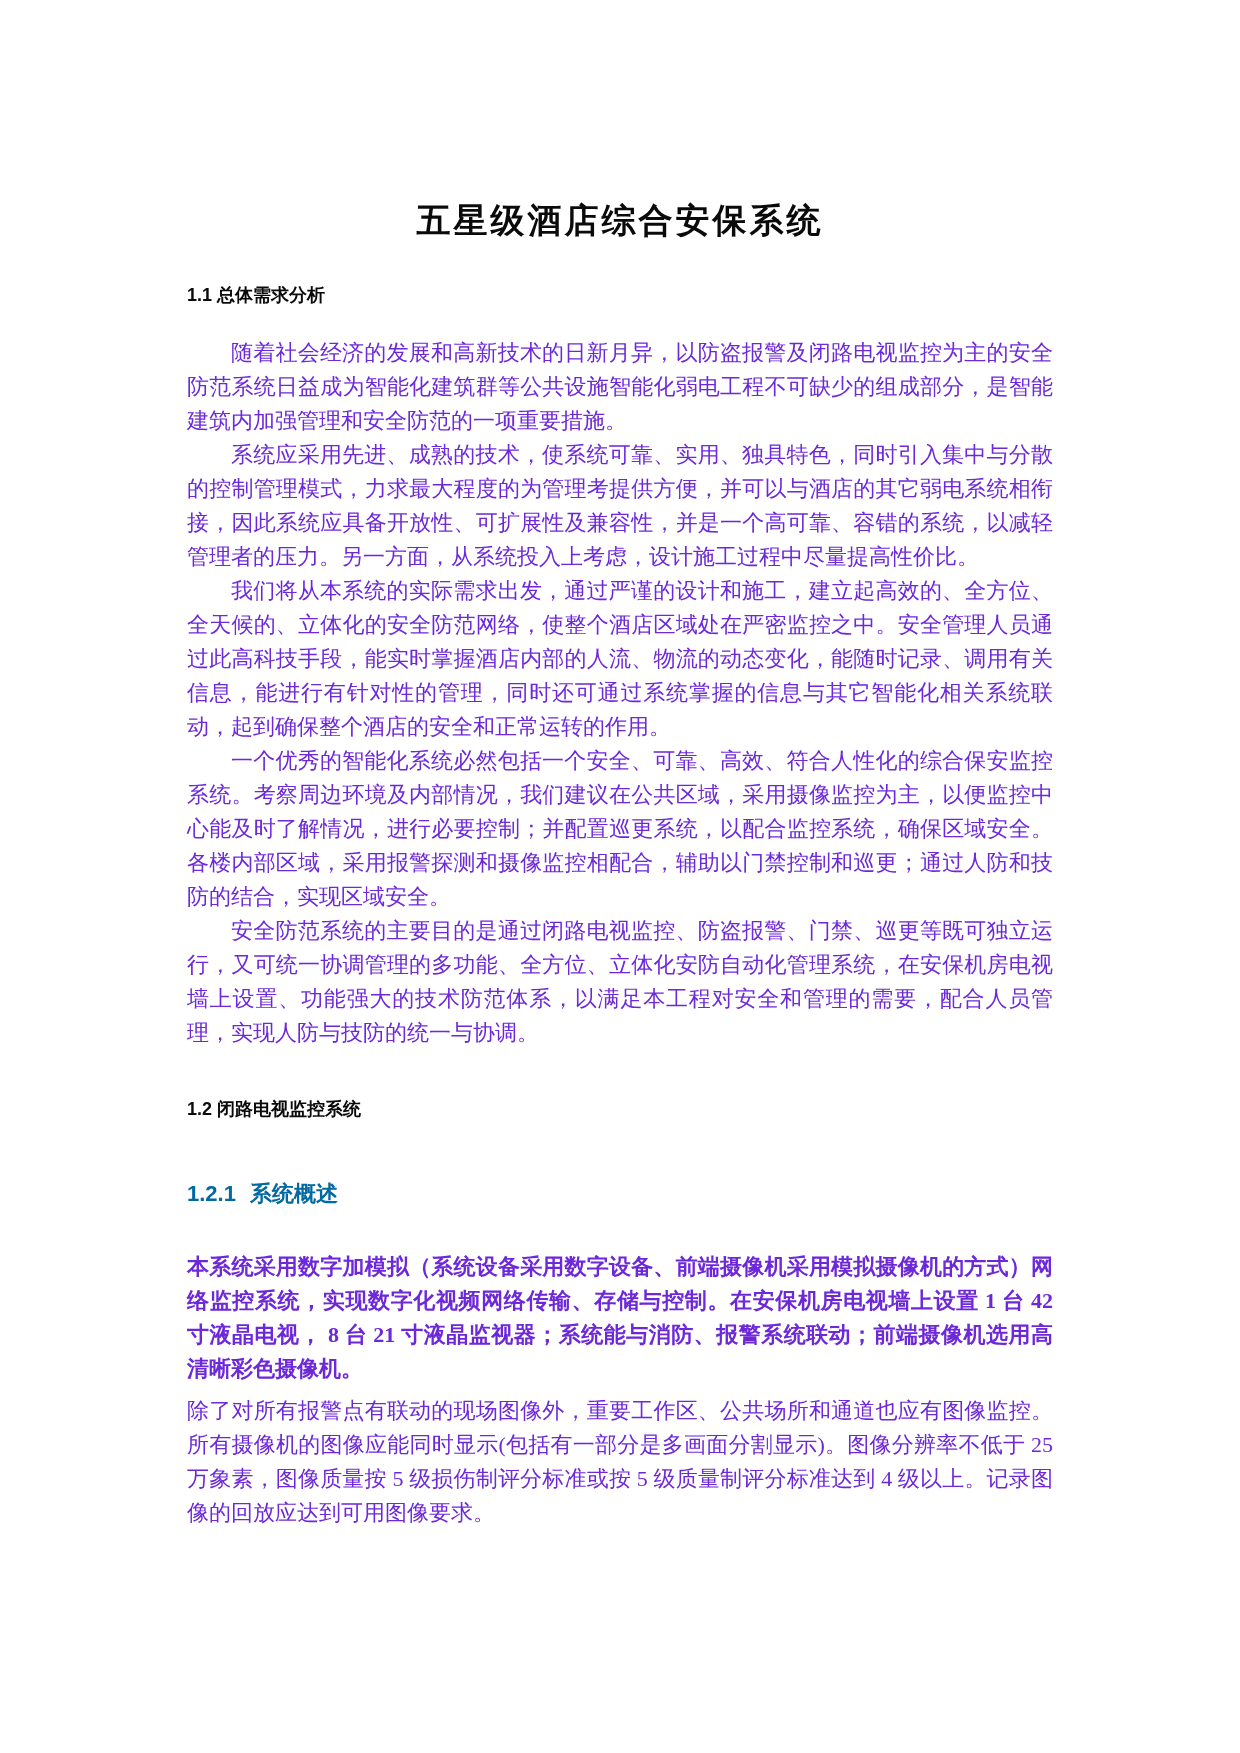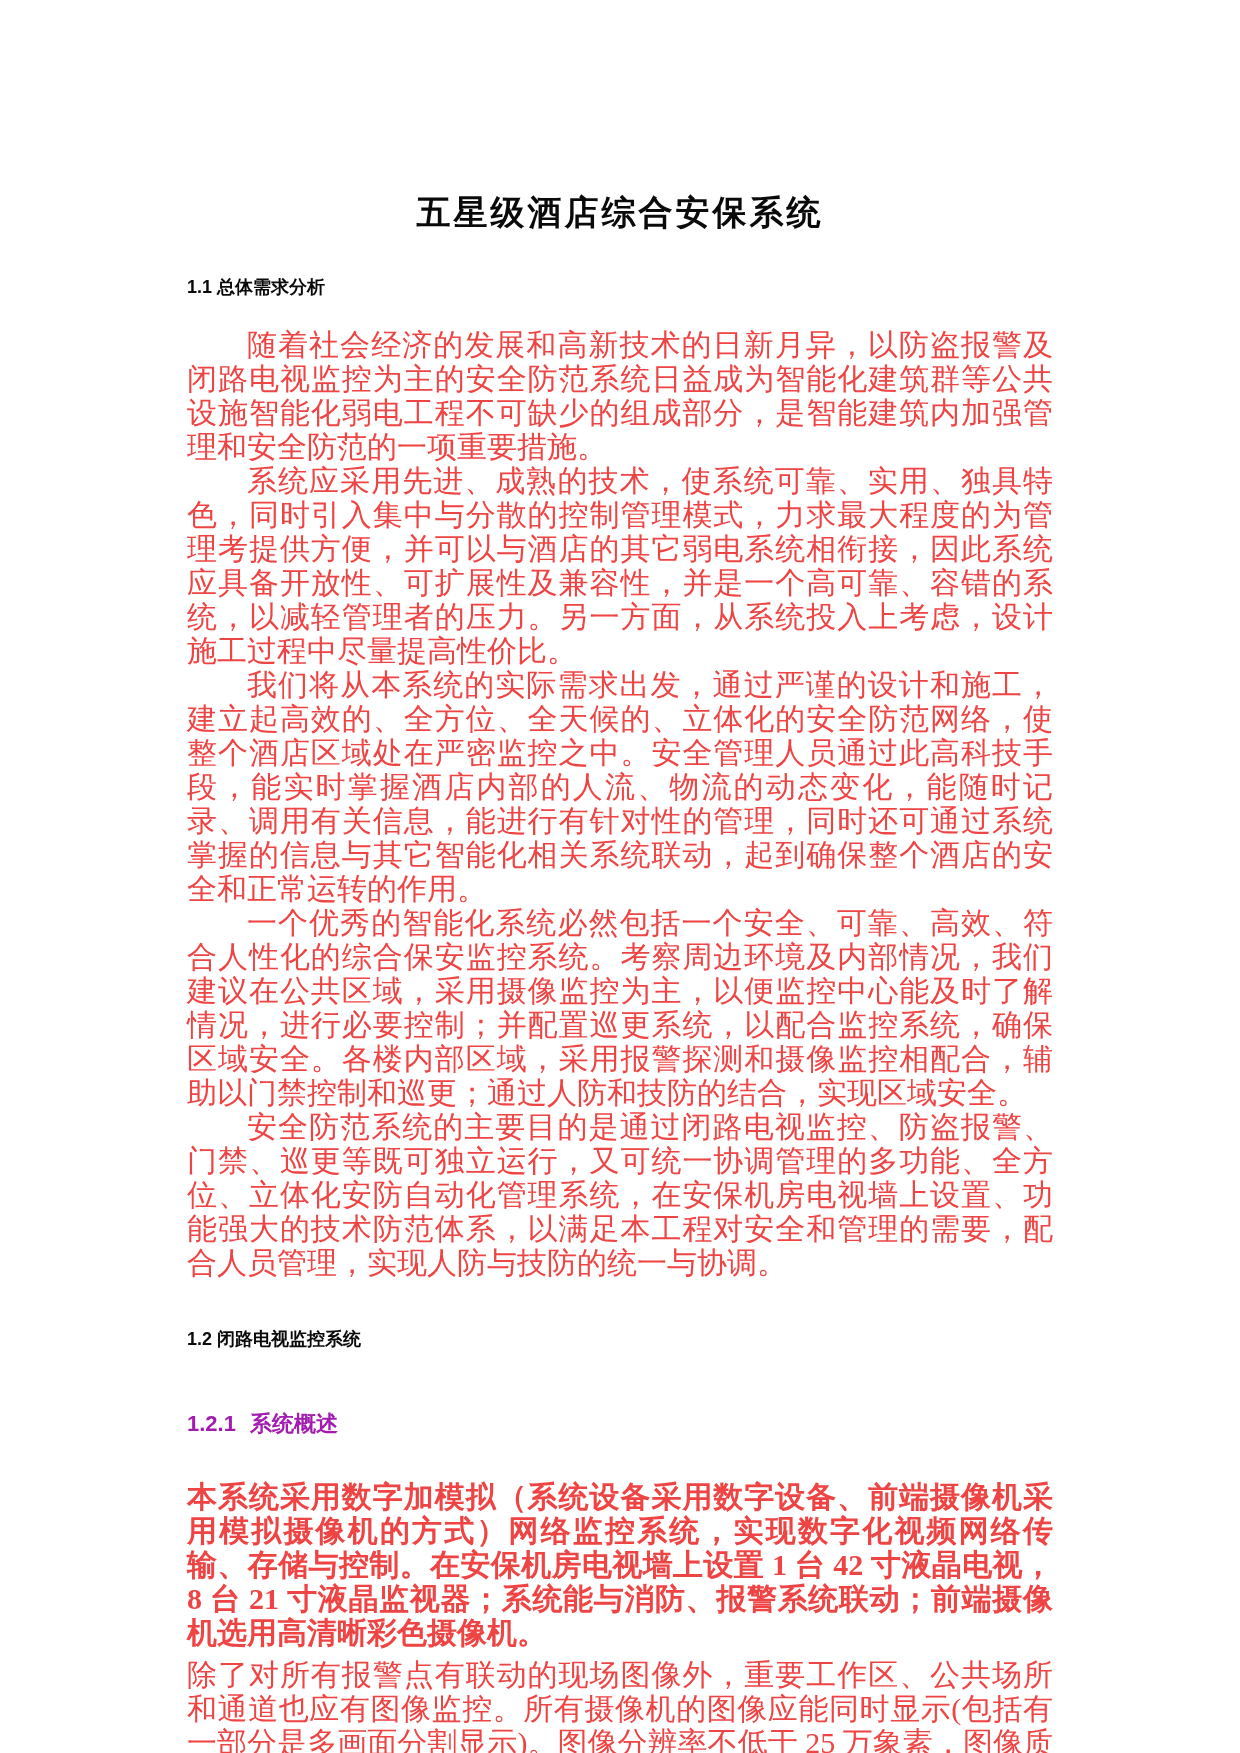--- a/index.html
+++ b/index.html
@@ -10,21 +10,21 @@
     position: relative;
     font-family: "Liberation Serif", "DejaVu Serif", serif;
     color: #111111;
     overflow: hidden;
   }
   .page {
     position: absolute;
     top: 0; left: 0;
     width: 1240px;
     height: 1753px;
-    padding: 8px 187px;
+    padding: 16px 187px;
     background: #ffffff;
   }
   .doc-title {
     margin-top: 182px;
     font-family: "Liberation Sans", "DejaVu Sans", sans-serif;
     font-weight: 700;
     font-size: 34px;
     line-height: 44px;
     letter-spacing: 3px;
     text-align: center;
@@ -38,30 +38,30 @@
     color: #0a0a0a;
   }
   .h-1-1 { margin-top: 36px; }
   .h-1-2 { margin-top: 42px; }
   .h-minor {
     font-family: "Liberation Sans", "DejaVu Sans", sans-serif;
     font-weight: 700;
     font-size: 22px;
     line-height: 32px;
     margin-top: 52px;
-    color: #a21caf;
+    color: #0369a1;
   }
   .h-minor .h-minor-text { margin-left: 14px; }
   p.body {
-    font-size: 30px;
+    font-size: 22px;
     line-height: 34px;
     text-align: justify;
     text-justify: inter-ideograph;
     word-break: break-all;
-    color: #ef4444;
+    color: #6d28d9;
   }
   p.indent { text-indent: 2em; }
   .first-para { margin-top: 24px; }
   .sec-121-first { margin-top: 40px; font-weight: bold; }
   .sec-121-gap { margin-top: 8px; }
 </style>
 </head>
 <body>
 
 <div class="page">

